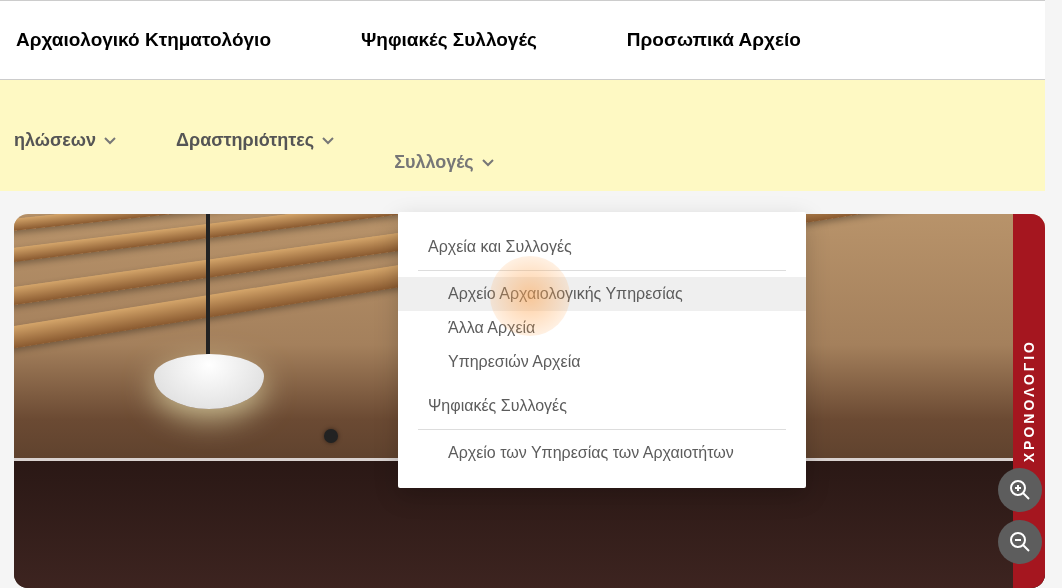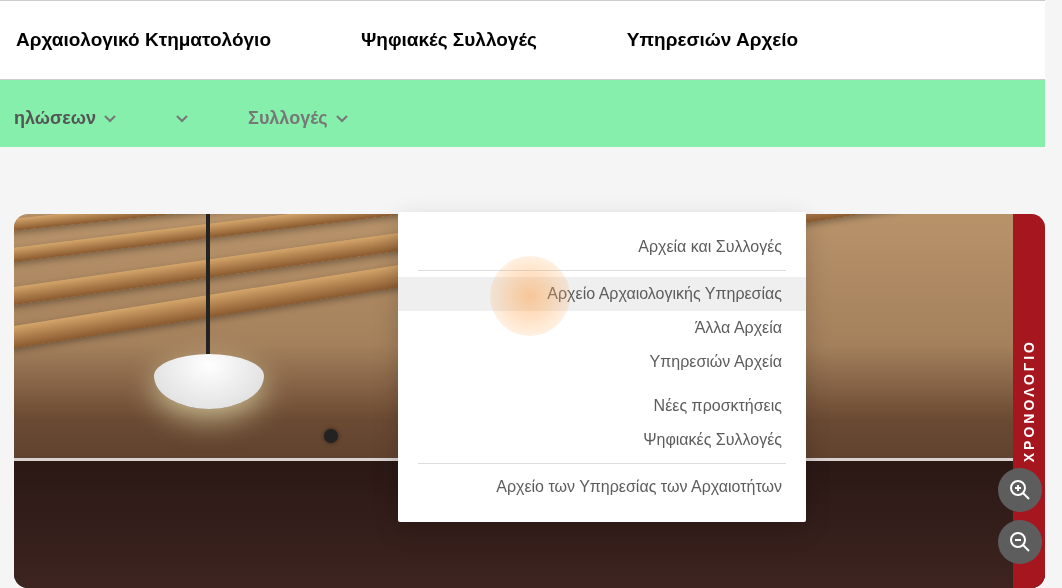--- a/index.html
+++ b/index.html
@@ -28,33 +28,33 @@
       color: #000;
       text-decoration: none;
       cursor: pointer;
     }
     
     .sub-nav {
       padding: 28px 0 18px 0;
       display: flex;
       gap: 60px;
       padding-left: 14px;
-      background: #86efac;
+      background: #fef9c3;
       width: 1045px;
     }
     .sub-nav-item {
       font-size: 18px;
       font-weight: bold;
       color: #555;
       display: inline-flex;
       align-items: center;
       gap: 8px;
       cursor: pointer;
     }
-    .sub-nav-item.active { color: #777; }
+    .sub-nav-item.active { color: #777; margin-top: 44px; }
     .chevron {
       display: inline-block;
       width: 12px;
       height: 8px;
     }
     .chevron svg { display: block; }
     
     .hero {
       position: absolute;
       left: 14px;
@@ -123,23 +123,22 @@
       width: 408px;
       background: #fff;
       box-shadow: 0 8px 24px rgba(0,0,0,.18);
       border-radius: 2px;
       padding: 18px 0 18px 0;
       z-index: 10;
     }
     .dd-item {
       font-size: 16px;
       color: #5c5c5c;
-      padding: 8px 24px;
-      cursor: pointer;
-      text-align: right;
+      padding: 8px 30px;
+      cursor: pointer;
     }
     .dd-sub {
       padding-left: 50px;
     }
     .dd-item.hover {
       background: #efefef;
     }
     .dd-sep {
       border: none;
       border-top: 1px solid #ddd;
@@ -178,33 +177,34 @@
       color: #fff;
     }
     .zoom-btn svg { stroke: #fff; fill: none; stroke-width: 2; }
   </style>
 </head>
 <body>
 
 <div class="top-bar">
   <a>Αρχαιολογικό Κτηματολόγιο</a>
   <a>Ψηφιακές Συλλογές</a>
-  <a>Υπηρεσιών Αρχείο</a>
+  <a>Προσωπικά Αρχείο</a>
 </div>
 
 <div class="sub-nav">
   <span class="sub-nav-item">
     <span>ηλώσεων</span>
     <span class="chevron">
       <svg viewBox="0 0 12 8">
           <path d="M1 1 L6 6 L11 1" stroke="#777" stroke-width="2" fill="none"></path>
         </svg>
     </span>
   </span>
   <span class="sub-nav-item">
+    <span>Δραστηριότητες</span>
     <span class="chevron">
       <svg viewBox="0 0 12 8">
           <path d="M1 1 L6 6 L11 1" stroke="#777" stroke-width="2" fill="none"></path>
         </svg>
     </span>
   </span>
   <span class="sub-nav-item active">
     <span>Συλλογές</span>
     <span class="chevron">
       <svg viewBox="0 0 12 8">
@@ -230,21 +230,20 @@
   </div>
 </div>
 
 <div class="dropdown">
   <div class="dd-item">Αρχεία και Συλλογές</div>
   <hr class="dd-sep">
   <div class="dd-item dd-sub hover">Αρχείο Αρχαιολογικής Υπηρεσίας</div>
   <div class="dd-item dd-sub">Άλλα Αρχεία</div>
   <div class="dd-item dd-sub">Υπηρεσιών Αρχεία</div>
   <div style="height:10px"></div>
-  <div class="dd-item">Νέες προσκτήσεις</div>
   <div class="dd-item">Ψηφιακές Συλλογές</div>
   <hr class="dd-sep">
   <div class="dd-item dd-sub">Αρχείο των Υπηρεσίας των Αρχαιοτήτων</div>
 </div>
 
 <div class="cursor-highlight"></div>
 
 <div class="zoom-controls">
   <div class="zoom-btn">
     <svg width="24" height="24" viewBox="0 0 24 24">

